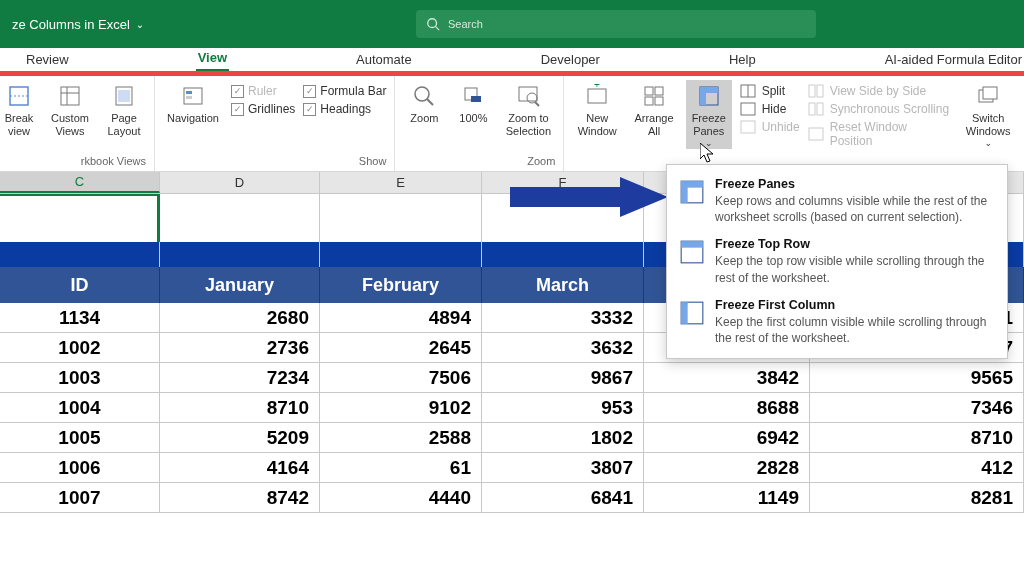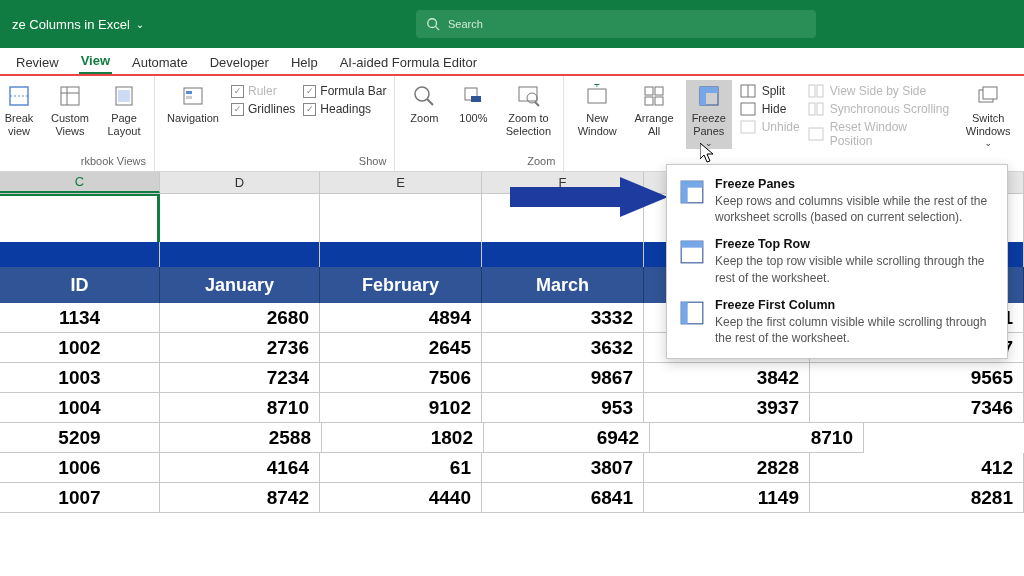--- a/index.html
+++ b/index.html
@@ -4,21 +4,21 @@
 <style>
 * { margin: 0; padding: 0; box-sizing: border-box; font-family: "Segoe UI", Arial, sans-serif; }
 body { width: 1024px; height: 576px; overflow: hidden; background: #fff; position: relative; }
 
 .titlebar { height: 48px; background: #107c41; display: flex; align-items: center; color: #fff; padding: 0 8px; }
 .title-text { font-size: 13px; padding-left: 4px; }
 .title-chev { margin-left: 6px; font-size: 10px; }
 .search-box { margin-left: auto; margin-right: 200px; width: 400px; height: 28px; background: #2a8f56; border-radius: 4px; display: flex; align-items: center; padding: 0 10px; color: #d4e9dc; font-size: 11px; }
 .search-box svg { margin-right: 8px; }
 
-.tabs { height: 28px; background: #fff; display: flex; align-items: flex-end; padding-left: 14px; gap: 18px; font-size: 13px; border-bottom: 2px solid #ef4444; }
+.tabs { height: 28px; background: #fff; display: flex; align-items: flex-end; padding-left: 24px; gap: 18px; font-size: 13px; border-bottom: 5px solid #ef4444; justify-content: space-between; }
 .tab { padding: 4px 2px; cursor: pointer; color: #333; }
 .tab.active { border-bottom: 2px solid #107c41; color: #107c41; font-weight: 600; }
 
 .ribbon { height: 96px; background: #fff; display: flex; border-bottom: 1px solid #d6d6d6; position: relative; }
 .group { display: flex; flex-direction: column; justify-content: space-between; padding: 4px 8px 2px 8px; border-right: 1px solid #e3e3e3; }
 .group-body { display: flex; align-items: flex-start; gap: 8px; flex: 1; }
 .group-label { font-size: 11px; color: #666; text-align: right; padding-bottom: 2px; }
 .big-btn { display: flex; flex-direction: column; align-items: center; justify-content: center; width: 56px; font-size: 11px; color: #333; text-align: center; cursor: pointer; line-height: 1.2; padding-top: 4px; }
 .big-btn.highlight { background: #cfcfcf; }
 .big-btn svg, .big-btn .iconph { margin-bottom: 4px; }
@@ -324,24 +324,25 @@
       <div class="cell w-e">7506</div>
       <div class="cell w-f">9867</div>
       <div class="cell w-g">3842</div>
       <div class="cell w-h">9565</div>
     </div>
   <div class="srow data">
       <div class="cell w-c">1004</div>
       <div class="cell w-d">8710</div>
       <div class="cell w-e">9102</div>
       <div class="cell w-f">953</div>
-      <div class="cell w-g">3937</div>
+      <div class="cell w-g">8688</div>
       <div class="cell w-h">7346</div>
     </div>
   <div class="srow data">
+      <div class="cell w-c">1005</div>
       <div class="cell w-d">5209</div>
       <div class="cell w-e">2588</div>
       <div class="cell w-f">1802</div>
       <div class="cell w-g">6942</div>
       <div class="cell w-h">8710</div>
     </div>
   <div class="srow data">
       <div class="cell w-c">1006</div>
       <div class="cell w-d">4164</div>
       <div class="cell w-e">61</div>

